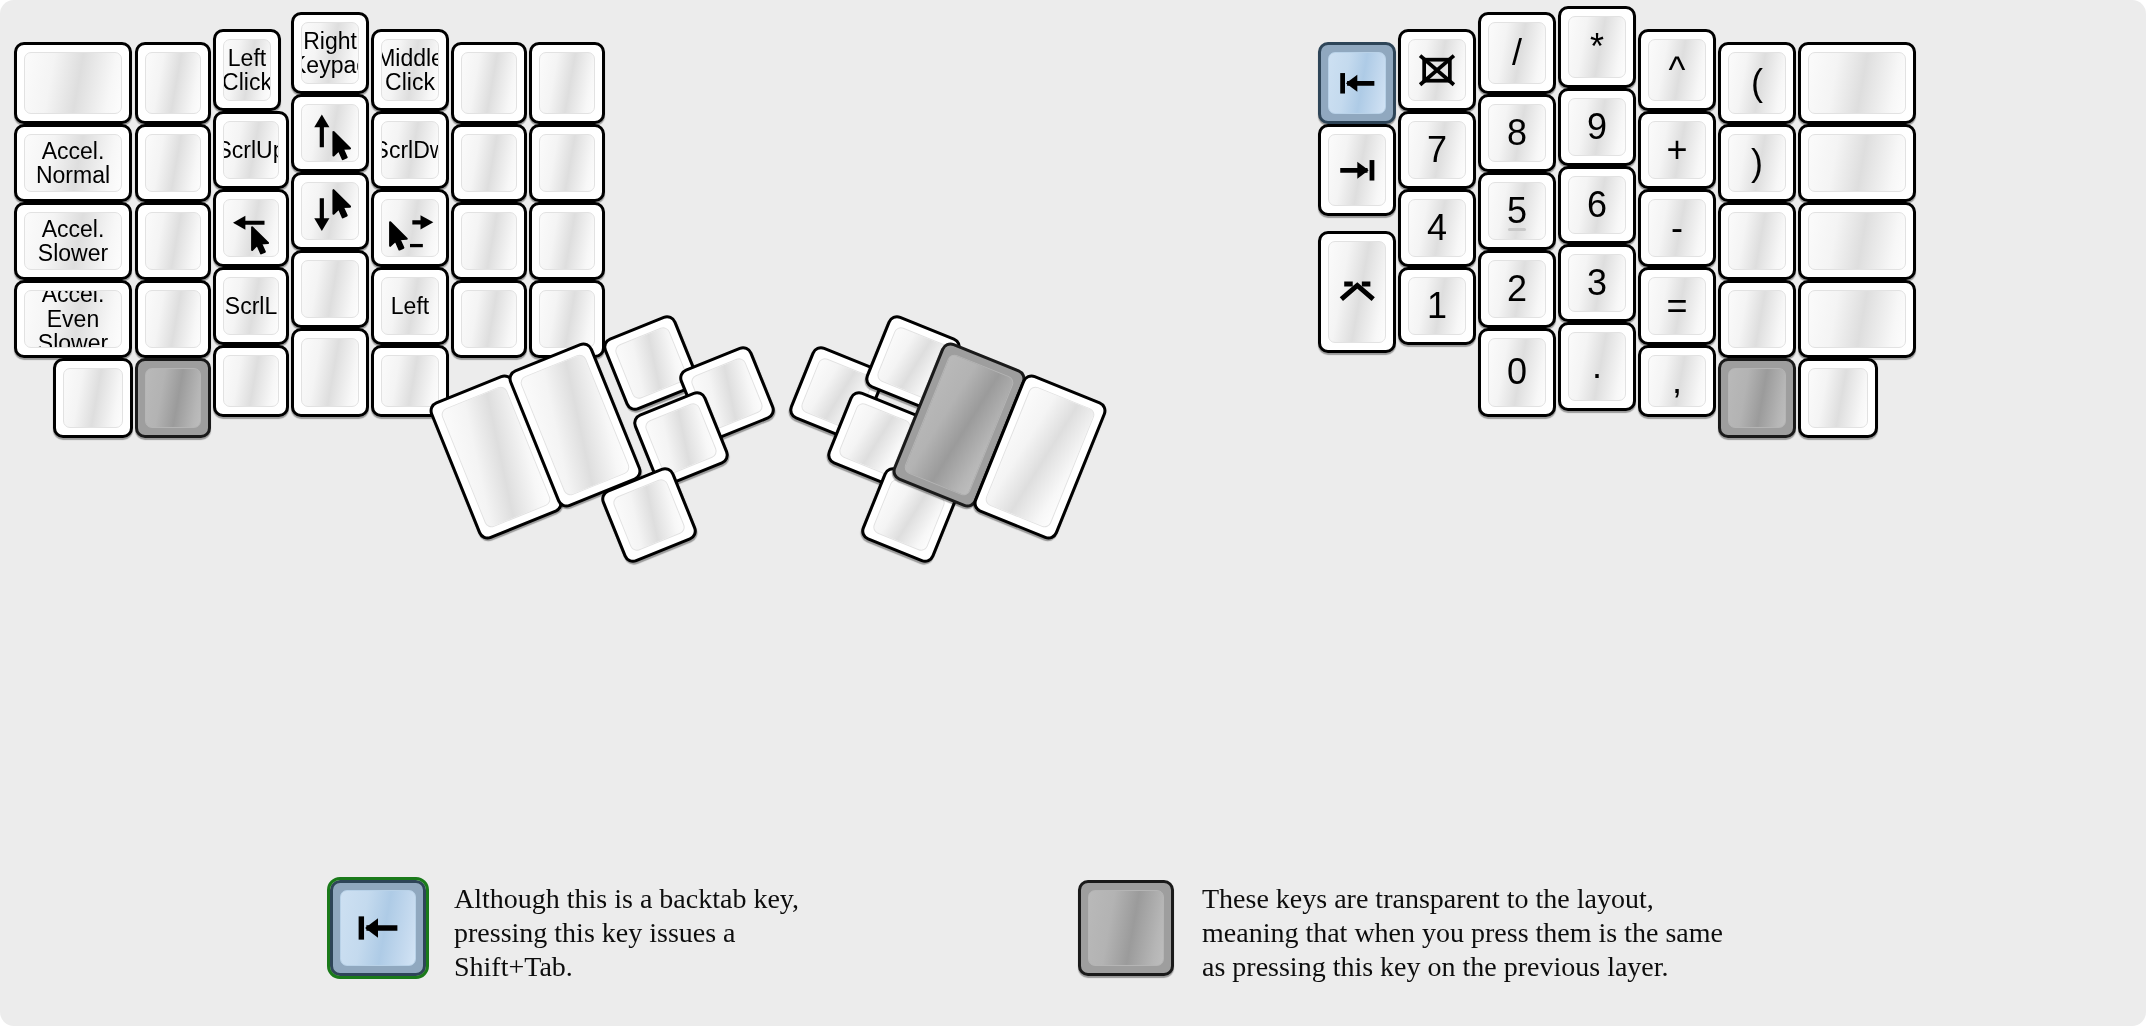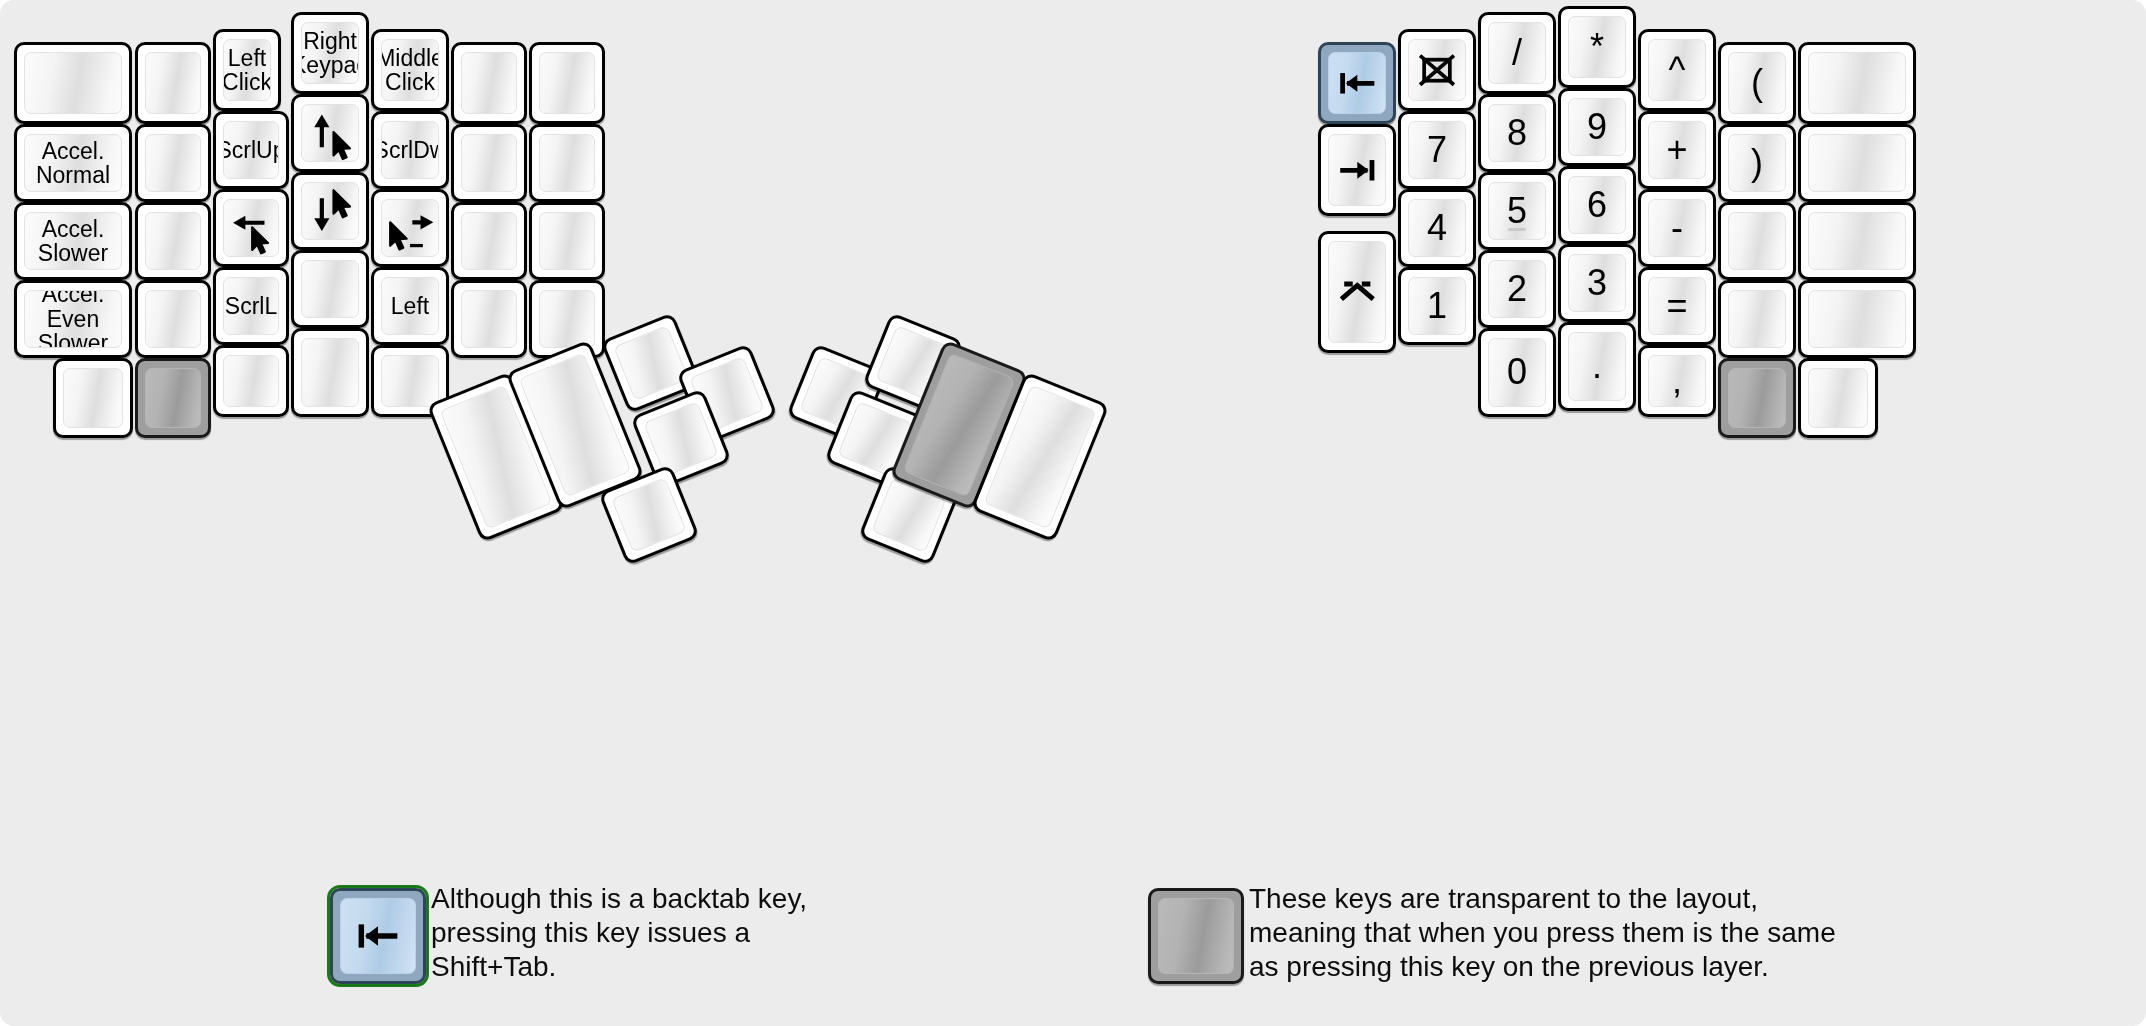--- a/index.html
+++ b/index.html
@@ -85,22 +85,23 @@
   
   .key.legend-hl { outline: 3px solid #1a7a1a; outline-offset: 0px; }
 
   
   .rot { transform-origin: 50% 50%; }
 
   
   .legend-row {
     position: absolute;
     display: flex;
-    align-items: flex-end;
-    gap: 5px;
+    align-items: flex-start;
+    gap: 28px;
+    font-family: Liberation Serif, serif;
   }
   .legend-text {
     font-size: 28px;
     line-height: 1.22;
     color: #0d0d0d;
     white-space: pre-line;
     padding-top: 2px;
   }
   .legend-key-slot { position: relative; width: 96px; height: 96px; flex: 0 0 auto; }
   .legend-key-slot .key { left: 0; top: 0; width: 96px; height: 96px; }
@@ -533,21 +534,21 @@
               </svg>
             </span>
           </div>
         </div>
       </div>
     <div class="legend-text">Although this is a backtab key,
 pressing this key issues a
 Shift+Tab.</div>
   </div>
 
-  <div class="legend-row" id="legend-1" style="left:1136px; top:880px;padding-left:12px;">
+  <div class="legend-row" id="legend-1" style="left:1066px; top:880px;padding-left:12px;">
     <div class="legend-key-slot">
         <div class="key trans">
           <div class="cap"></div>
         </div>
       </div>
     <div class="legend-text">These keys are transparent to the layout,
 meaning that when you press them is the same
 as pressing this key on the previous layer.</div>
   </div>
 

